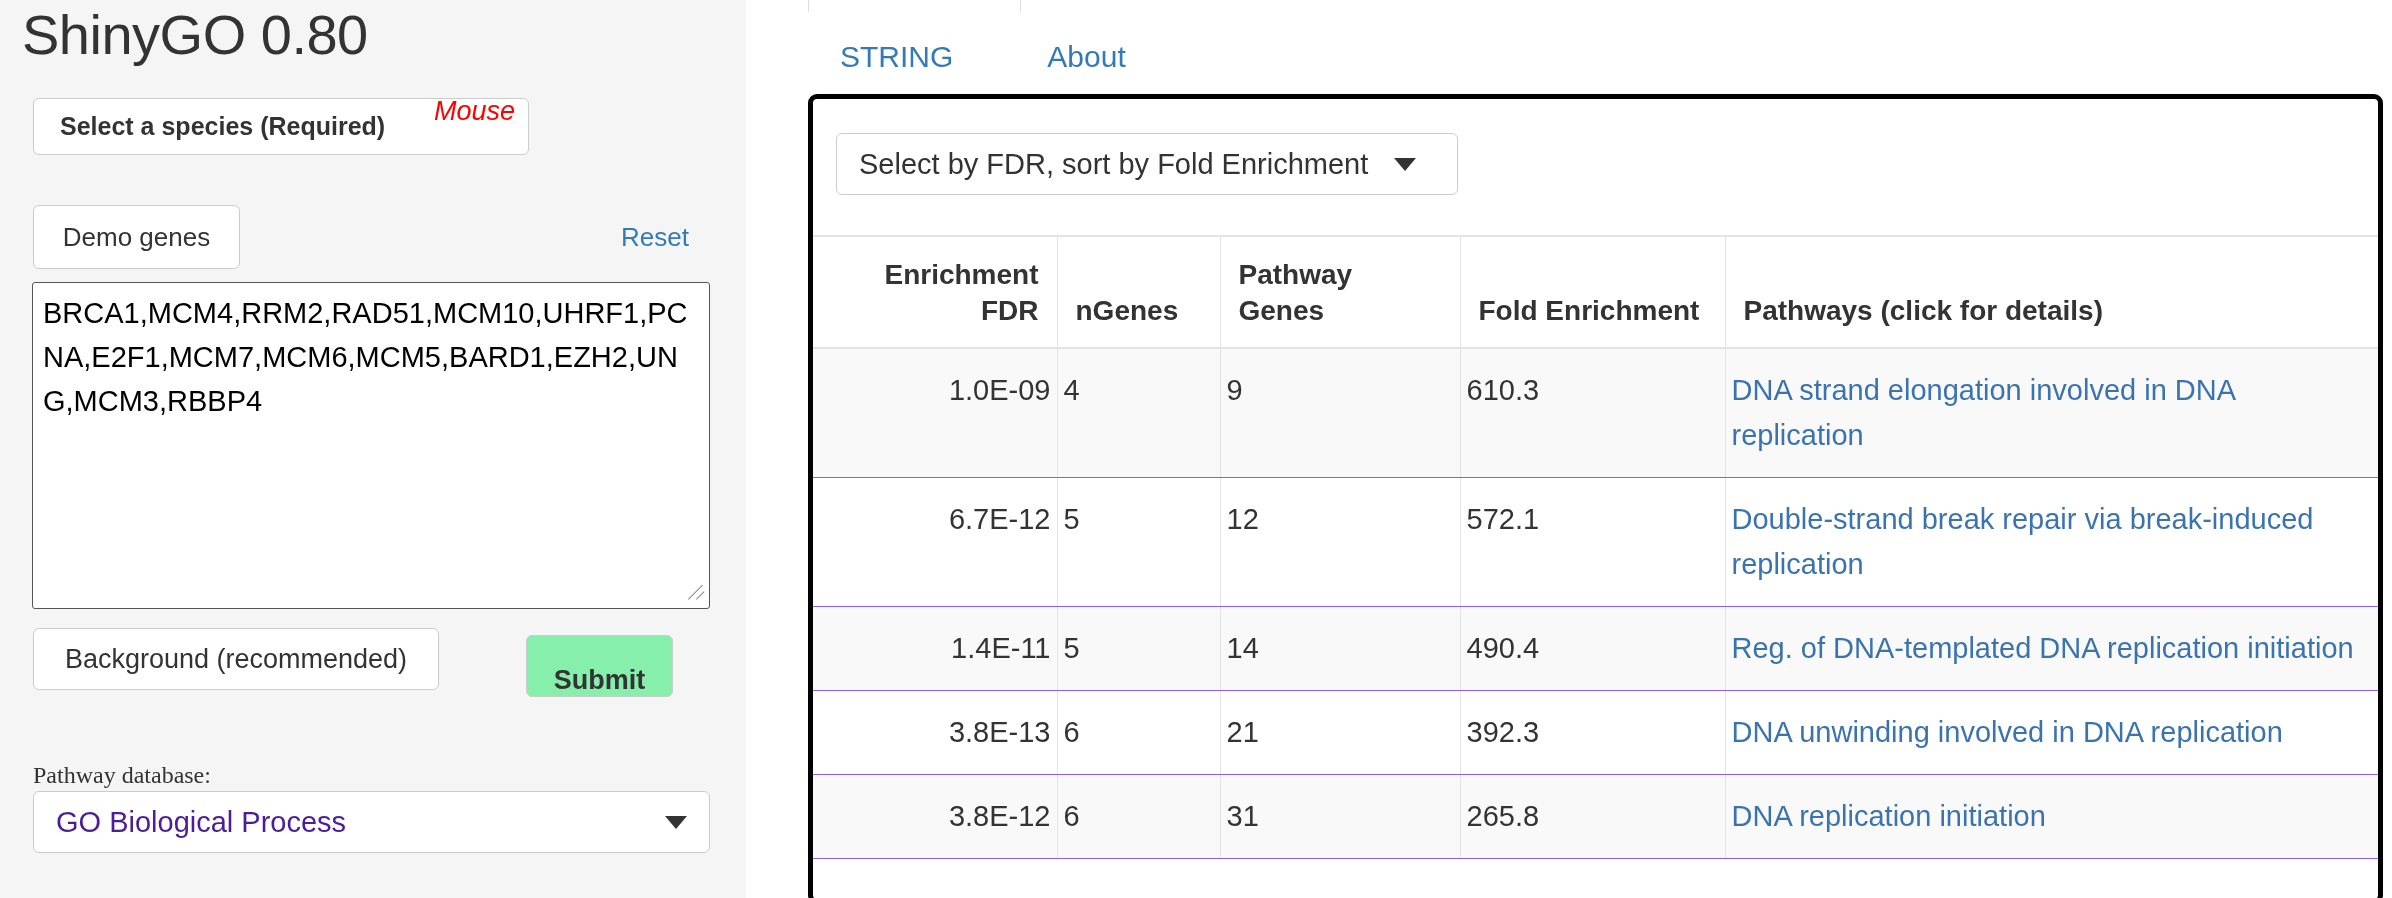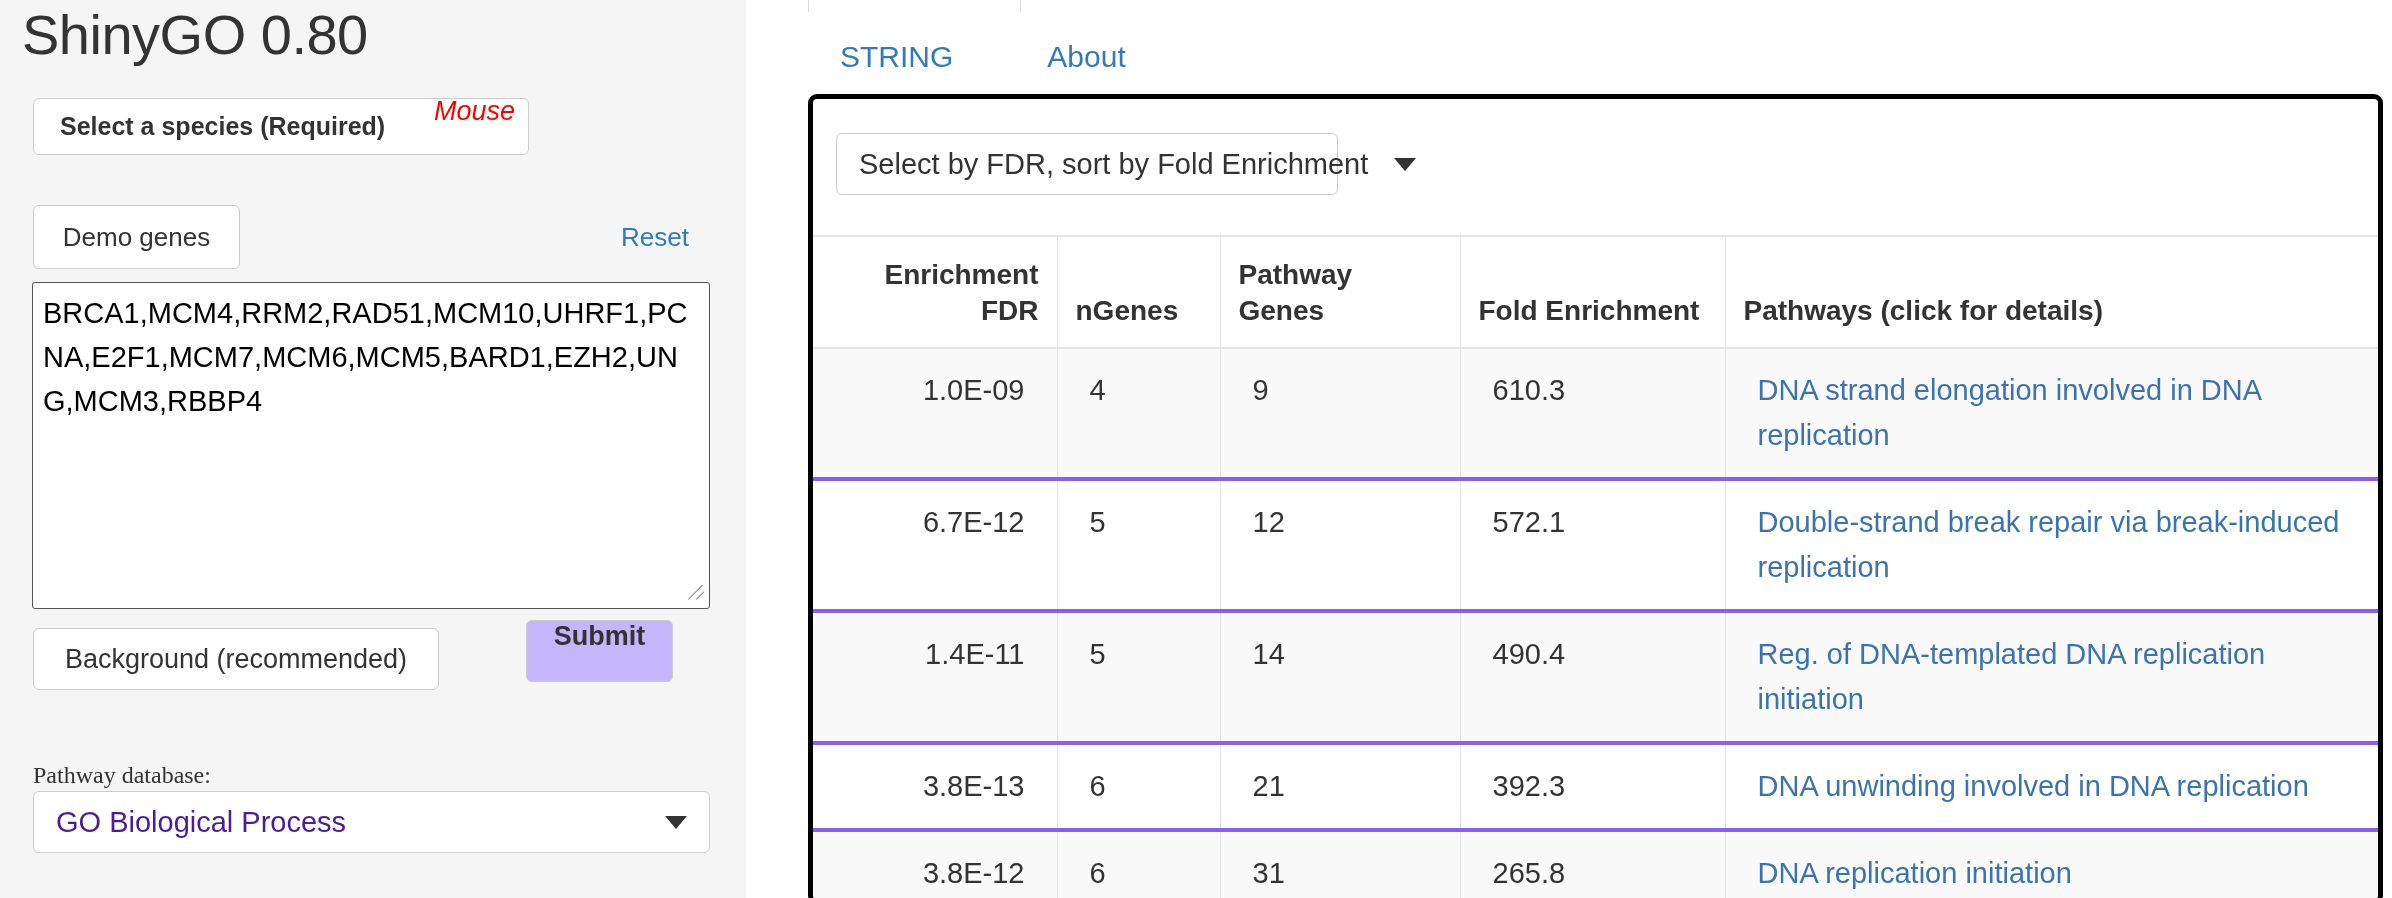--- a/index.html
+++ b/index.html
@@ -114,27 +114,27 @@
     border-radius: 6px;
     display: flex;
     align-items: center;
     justify-content: center;
     font-size: 27px;
     color: #333333;
     white-space: nowrap;
   }
   .submit-btn {
     position: absolute;
-    left: 526px; top: 620px;
+    left: 526px; top: 635px;
     width: 147px; height: 62px;
-    background: #c4b5fd;
-    border: 1px solid #cccccc;
-    border-radius: 6px;
-    display: flex;
-    align-items: flex-start;
+    background: #86efac;
+    border: 1px solid #cccccc;
+    border-radius: 6px;
+    display: flex;
+    align-items: flex-end;
     justify-content: center;
     font-size: 27px;
     font-weight: bold;
     color: #333333;
     white-space: nowrap;
   }
   .db-label {
     position: absolute;
     left: 33px; top: 762px;
     font-size: 24px;
@@ -194,21 +194,21 @@
     left: 808px; top: 94px;
     width: 1575px; height: 810px;
     border: 5px solid #000000;
     border-radius: 9px;
     background: #ffffff;
     overflow: hidden;
   }
   .sort-select {
     position: absolute;
     left: 23px; top: 34px;
-    width: 502px; height: 62px;
+    width: 622px; height: 62px;
     background: #ffffff;
     border: 1px solid #cccccc;
     border-radius: 6px;
     display: flex;
     align-items: center;
     padding: 0 22px;
     font-size: 29px;
     color: #333333;
     white-space: nowrap;
   }
@@ -239,23 +239,23 @@
     vertical-align: bottom;
     line-height: 36px;
   }
   .tbl th.h-fdr { text-align: right; margin-left: 18px; }
   .tbl th.h-ng, .tbl th.h-pg, .tbl th.h-fe { text-align: left; }
   .tbl th.h-pw  { text-align: left; border-right: none; }
 
   .tbl td {
     font-size: 29px;
     color: #333333;
-    border-bottom: 4px solid #8b5cf6;
+    border-bottom: 1px solid #8b5cf6;
     border-right: 1px solid #e4e4e4;
-    padding: 19px 32px;
+    padding: 19px 6px;
     vertical-align: top;
     line-height: 45px;
   }
   .tbl td.d-fdr { text-align: right; }
   .tbl td.d-pw  { border-right: none; }
   .tbl tbody tr.odd td { background: #f9f9f9; }
   .tbl tbody tr.even td { background: #ffffff; }
   .pw-link { color: #3b73af; }
 </style>
 </head>

